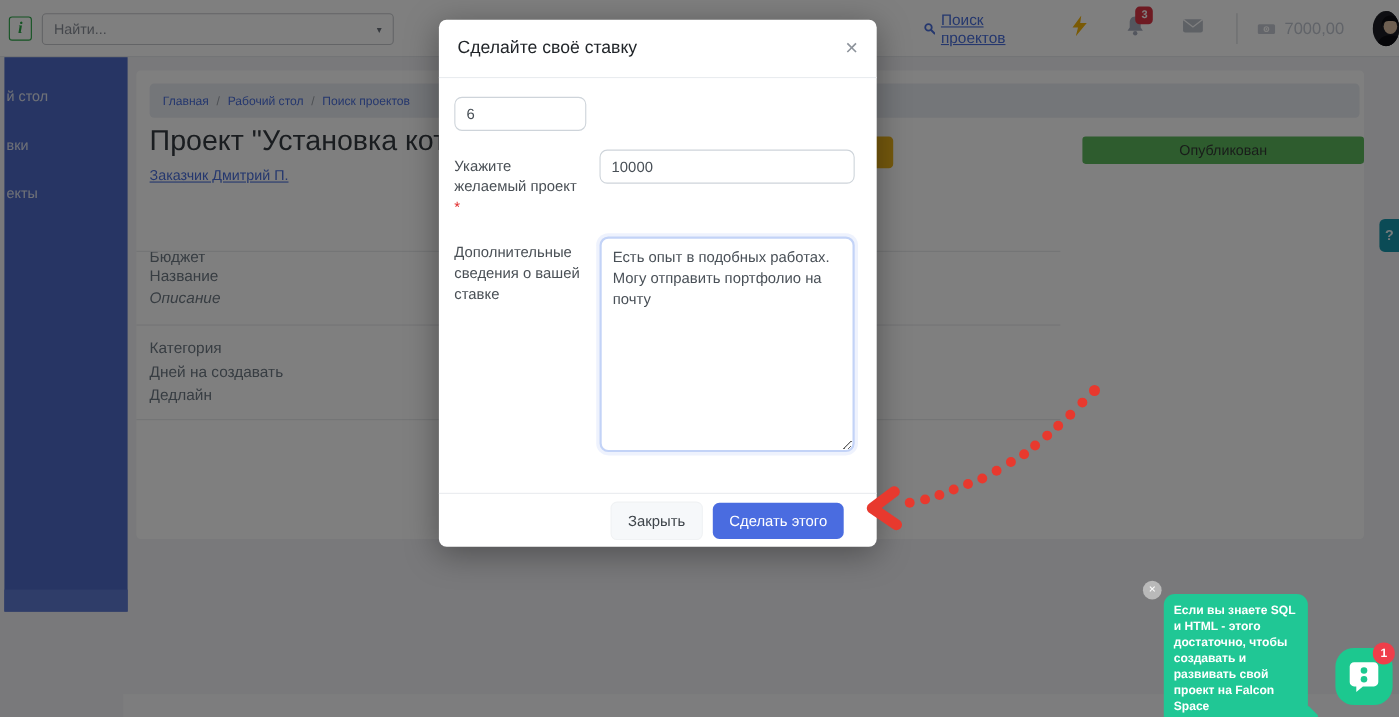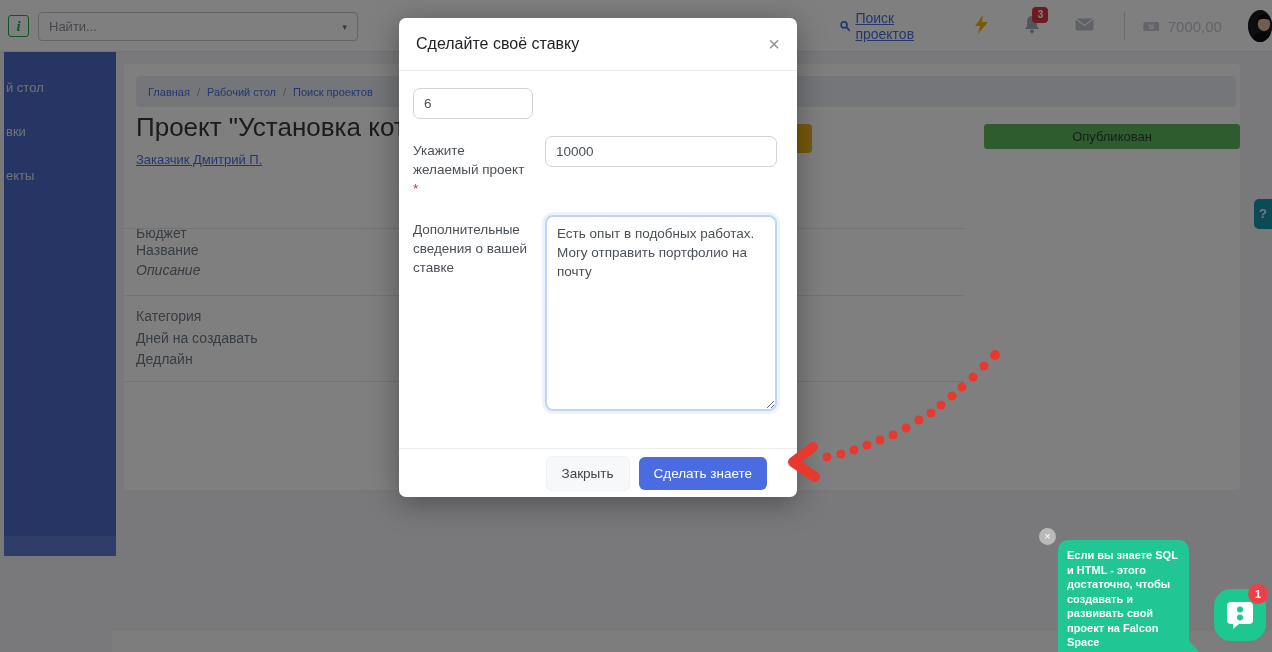--- a/index.html
+++ b/index.html
@@ -202,21 +202,21 @@
       </div>
       <div class="m-row">
         <div class="m-label">
           <span>Дополнительные сведения о вашей ставке</span>
         </div>
         <div><textarea class="m-textarea" style="">Есть опыт в подобных работах. Могу отправить портфолио на почту</textarea></div>
       </div>
     </div>
     <div class="m-foot">
       <button class="btn btn-light">Закрыть</button>
-      <button class="btn btn-primary">Сделать знаете</button>
+      <button class="btn btn-primary">Сделать этого</button>
     </div>
   </div>
 
   <svg class="arrow-svg" width="1272" height="652" viewBox="0 0 1272 652">
     <g fill="#e8392e">
       <circle cx="995" cy="355" r="5"></circle>
         <circle cx="984" cy="366" r="4.5"></circle>
         <circle cx="973" cy="377" r="4.5"></circle>
       <circle cx="962" cy="387" r="4.5"></circle>
         <circle cx="952" cy="396" r="4.5"></circle>

